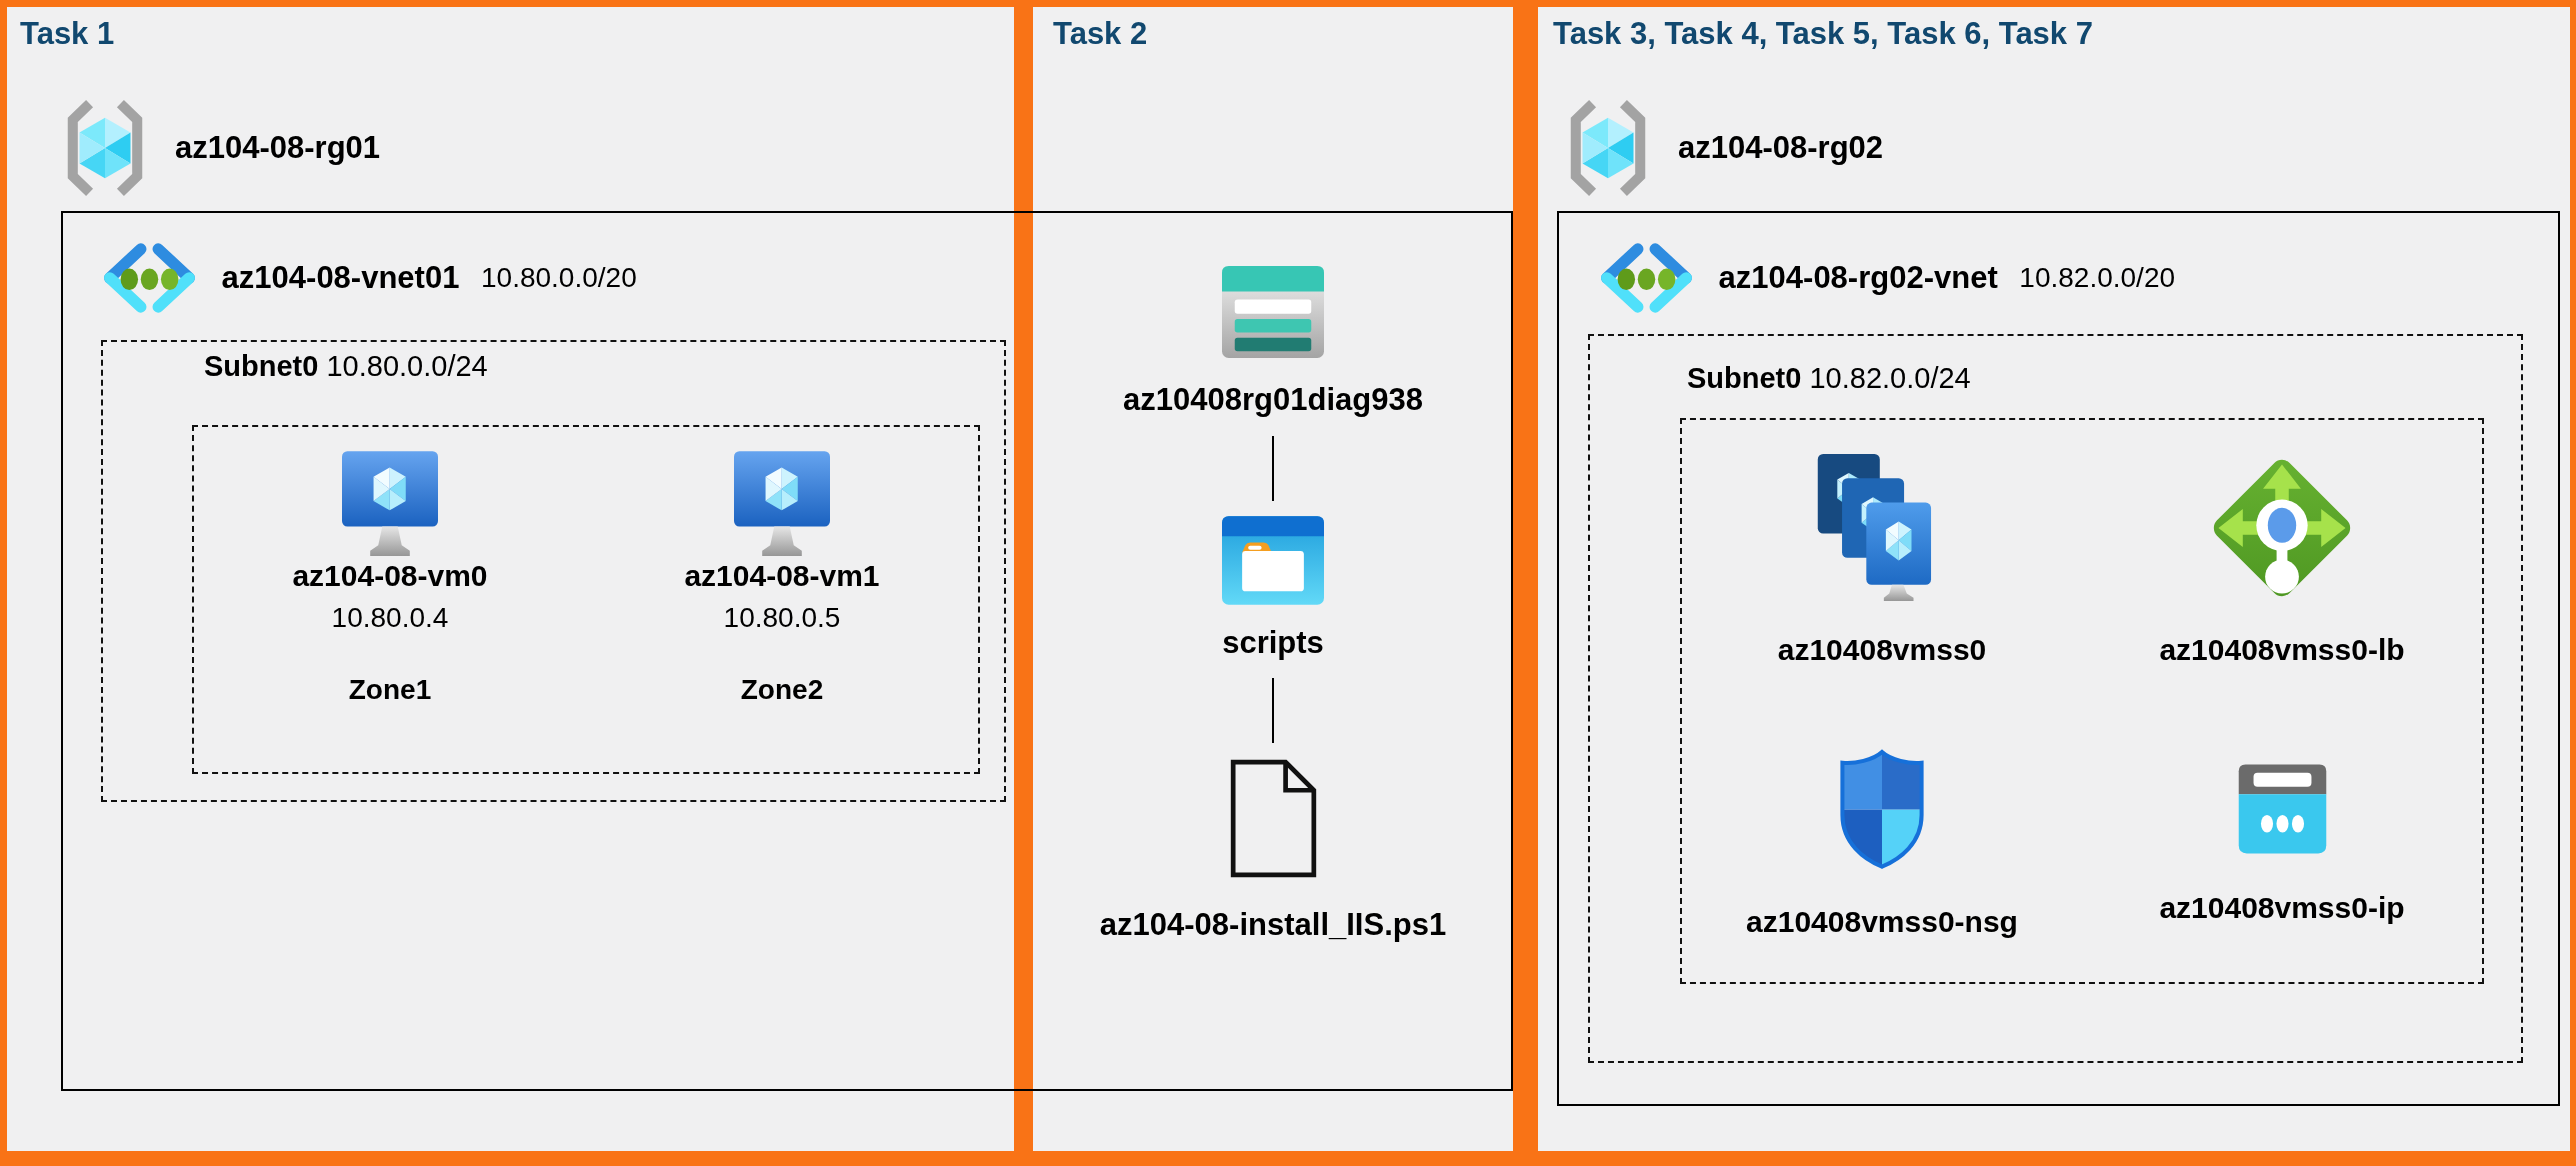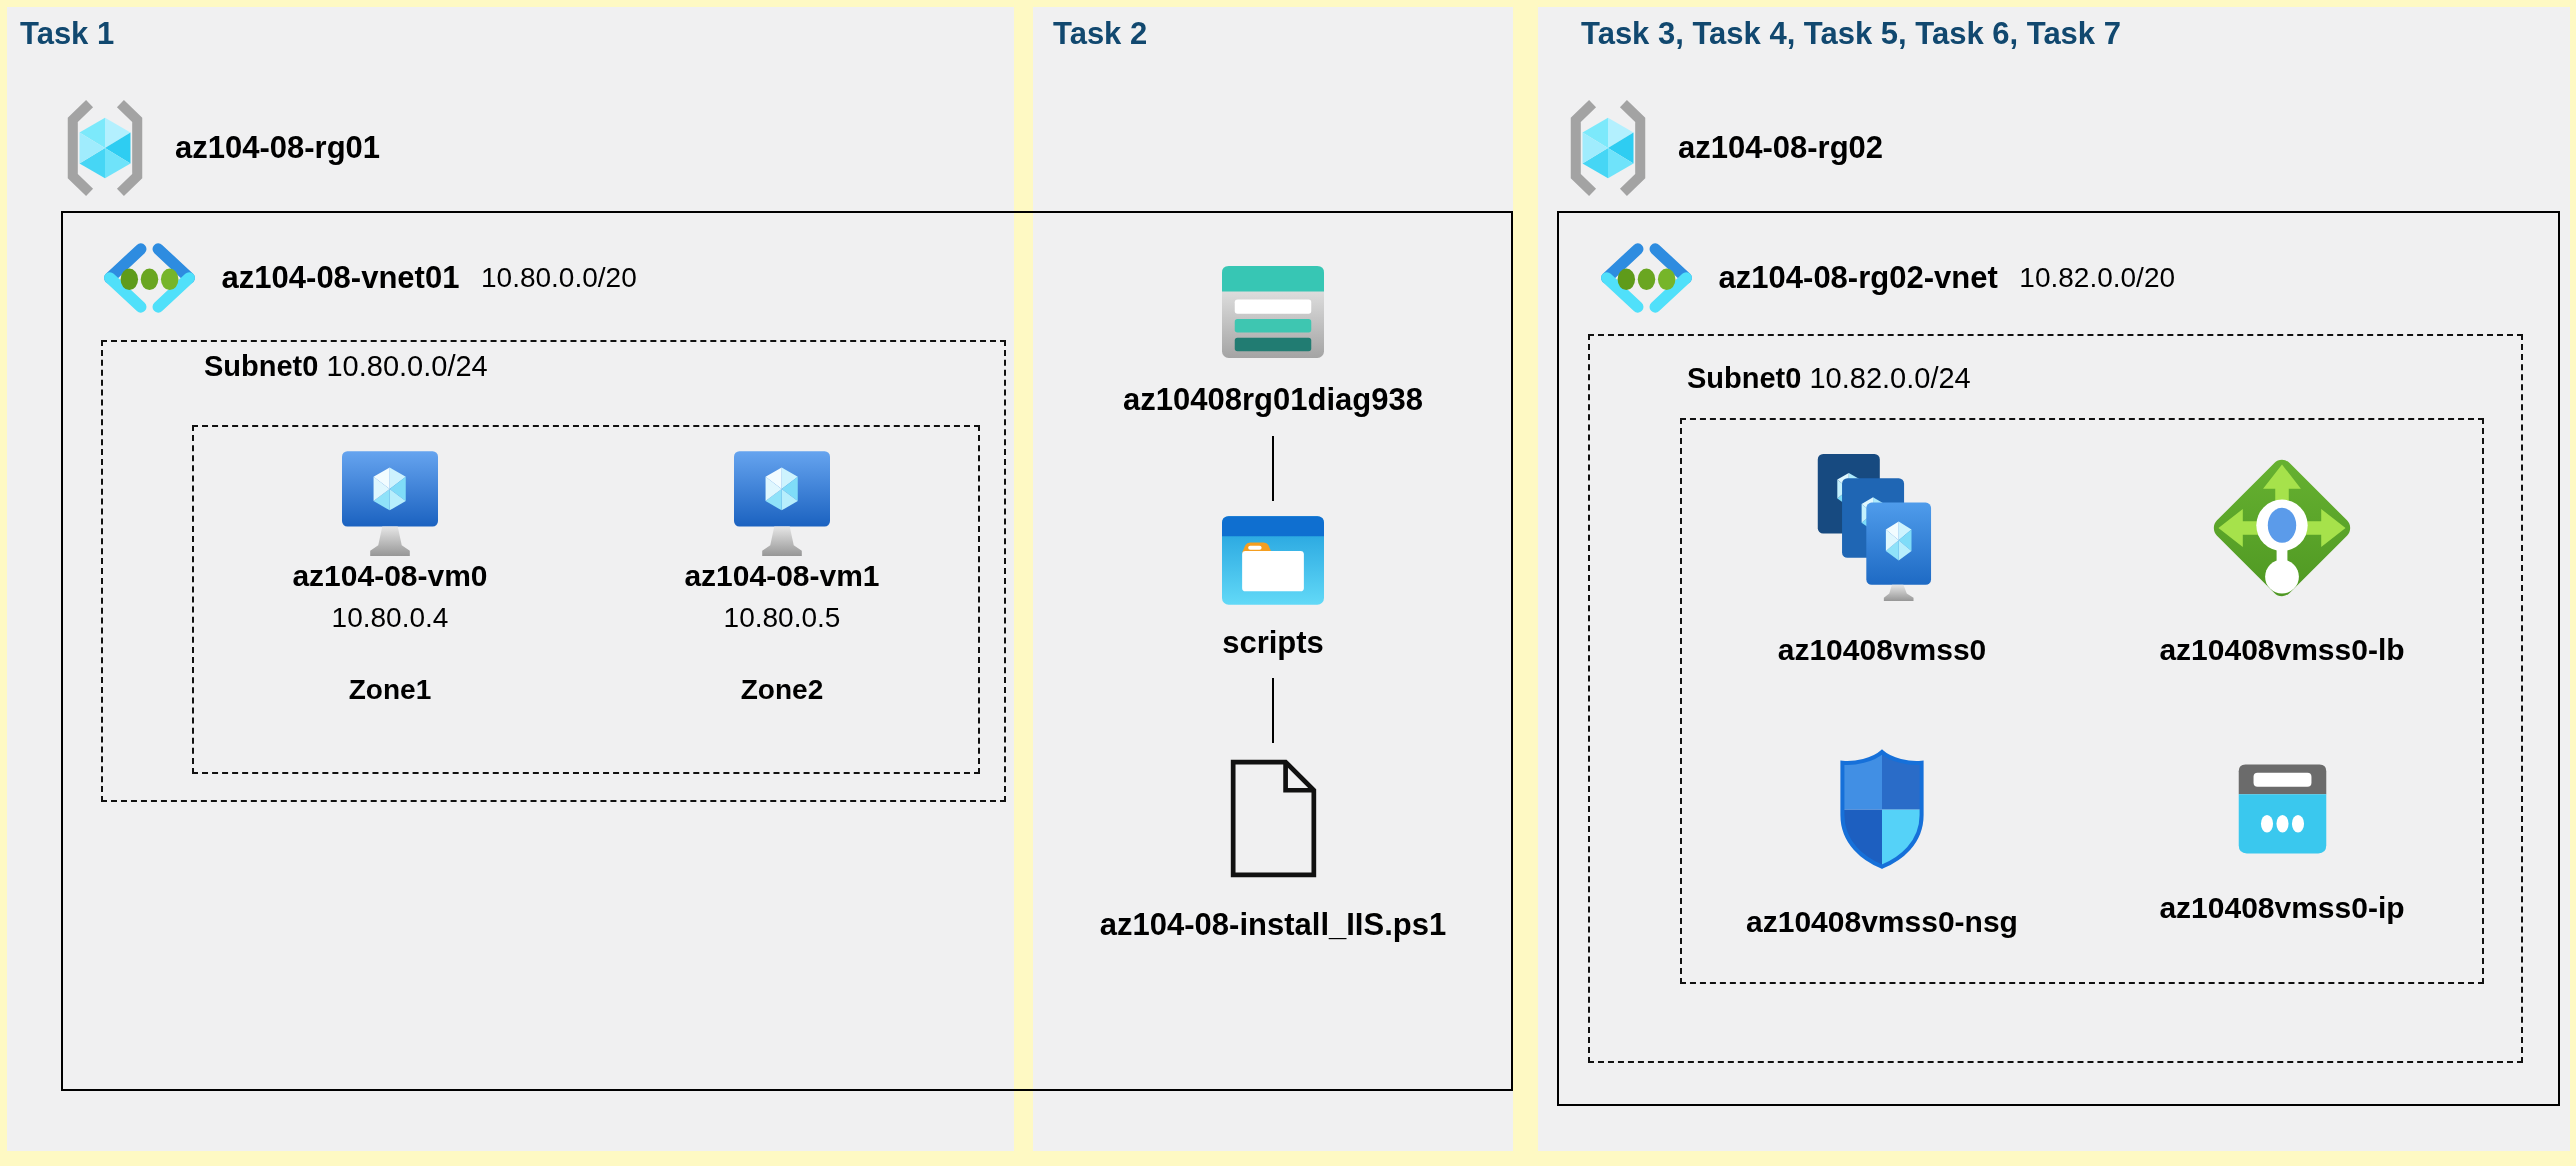--- a/index.html
+++ b/index.html
@@ -1,27 +1,27 @@
 <!DOCTYPE html>
 <html style="font-size:10.8px"><head>
 <meta charset="utf-8">
 <style>
   html,body{margin:0;padding:0;background:#ffffff;}
   .canvas{
-    position:relative;width:2576px;height:1166px;background:#fef9c3;
+    position:relative;width:2576px;height:1166px;background:#f97316;
     font-family:"Liberation Sans","DejaVu Sans",sans-serif;color:#000;overflow:hidden;
   }
   .panel{position:absolute;top:6.7px;height:1144px;background:#f0f0f1;}
   .panel-1{left:6.7px;width:1007px;}
   .panel-2{left:1033px;width:480px;}
   .panel-3{left:1538px;width:1032px;}
   .task-title{position:absolute;top:16px;font-size:31px;font-weight:700;color:#11486f;white-space:nowrap;}
   .title-1{left:20px;}
   .title-2{left:1053px;}
-  .title-3{left:1553px;margin-left:28px;}
+  .title-3{left:1553px;}
   .solid-box{position:absolute;border:2.7px solid #000;background:transparent;}
   .box-a{left:61px;top:211px;width:1448px;height:876px;}
   .box-b{left:1557px;top:211px;width:999px;height:891px;}
   .dashed-box{position:absolute;border:2.7px dashed #111;}
   .subnet-1{left:101px;top:340px;width:901px;height:458px;}
   .inner-1{left:89px;top:83px;width:784px;height:345px;}
   .subnet-2{left:1588px;top:334px;width:931px;height:725px;text-align:center;}
   .inner-2{left:90px;top:82px;width:800px;height:562px;}
   .rg-row{position:absolute;display:flex;align-items:center;gap:26px;}
   .rg-1{left:61px;top:99px;}

